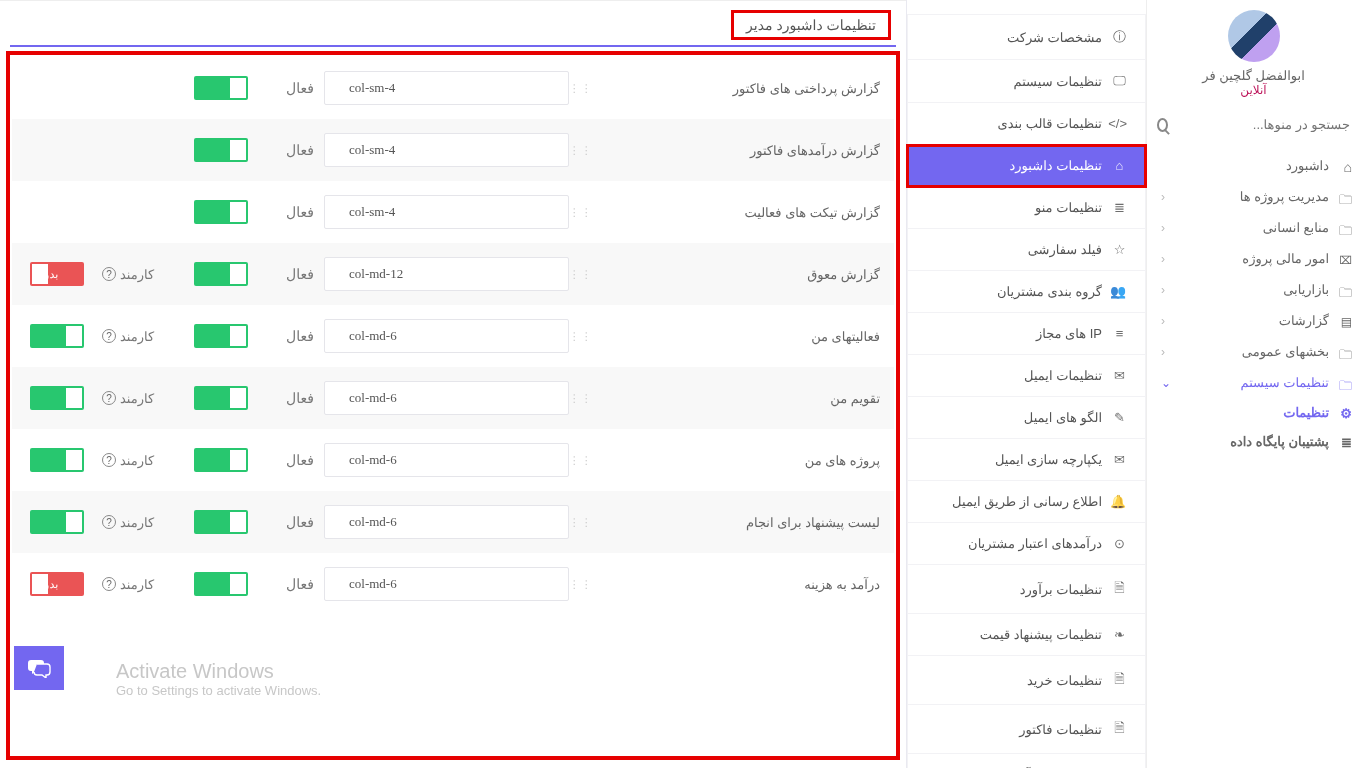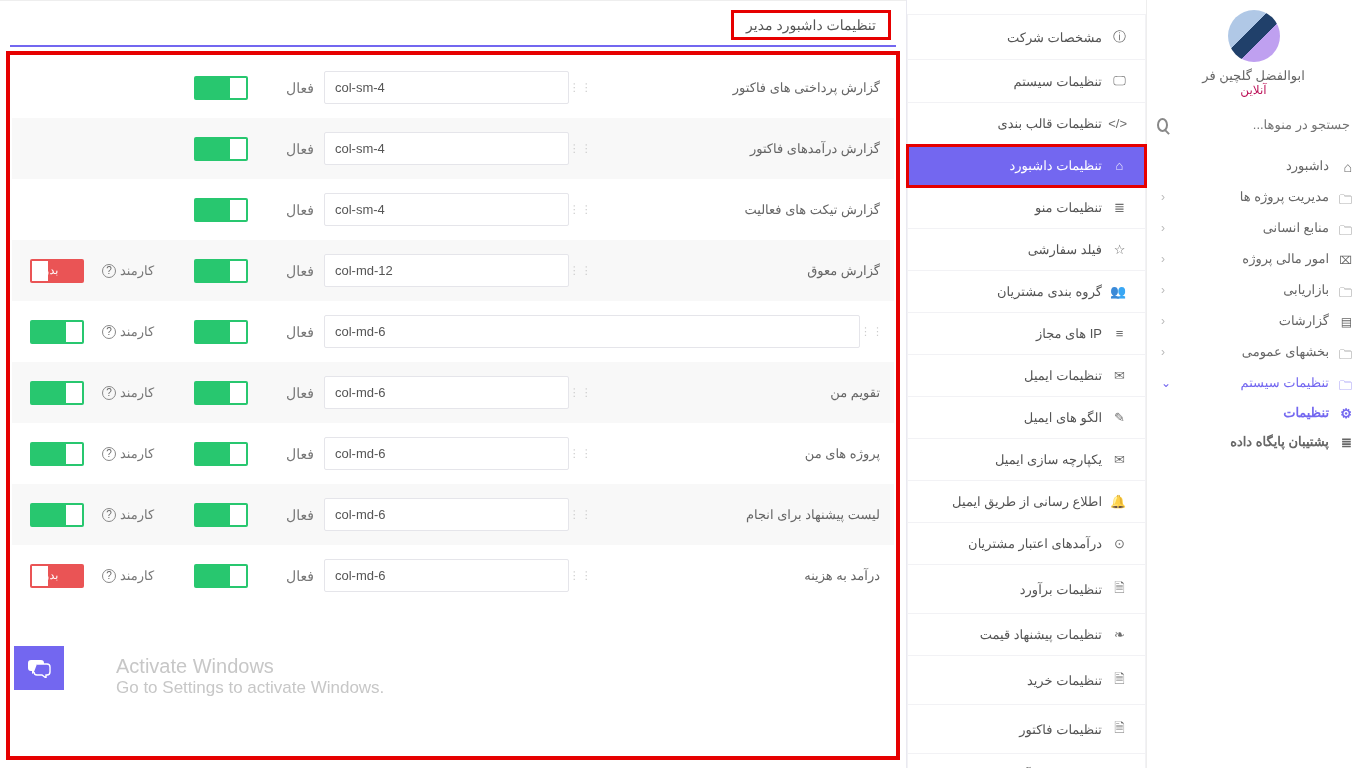--- a/index.html
+++ b/index.html
@@ -43,36 +43,36 @@
 
 .content { flex:1; background:#fff; padding:6px 10px 0 10px; overflow:hidden; position:relative; border-top:1px solid #eee; }
 .panel-title-wrap { display:flex; padding:6px 8px 8px; border-bottom:2px solid #7367f0; margin-bottom:8px; }
 .panel-title { font-size:14px; color:#555; padding:4px 12px; outline:3px solid #e60000; }
 .rows-box { outline:4px solid #e60000; padding:2px 2px 0; height:calc(100% - 60px); overflow:hidden; }
 .drow { display:flex; align-items:center; padding:14px 10px; gap:10px; }
 .drow:nth-child(even) { background:#f8f8f8; }
 .cell-name { flex:1.7; text-align:right; color:#666; font-size:13px; padding-right:4px; }
 .cell-drag { width:14px; color:#ccc; font-size:11px; letter-spacing:1px; }
 .cell-input { flex:1.5; }
-.cell-input input { width:100%; padding:8px 10px; border:1px solid #e5e5ea; border-radius:2px; font-size:13px; text-align:left; direction:ltr; color:#555; font-family:Liberation Sans, sans-serif; outline:none; }
+.cell-input input { width:100%; padding:8px 24px; border:1px solid #e5e5ea; border-radius:2px; font-size:13px; text-align:left; direction:ltr; color:#555; font-family:Liberation Serif, serif; outline:none; }
 .cell-act { width:48px; text-align:right; color:#777; font-size:14px; }
 .cell-toggle { width:70px; display:flex; justify-content:center; }
 .cell-emp { width:74px; text-align:right; color:#777; font-size:13px; display:flex; align-items:center; gap:4px; justify-content:flex-end; }
 .cell-emptoggle { width:70px; display:flex; justify-content:center; }
 .helpq { width:14px; height:14px; border:1px solid #888; border-radius:50%; display:inline-flex; align-items:center; justify-content:center; font-size:10px; color:#666; }
 .toggle { width:54px; height:24px; border-radius:2px; display:flex; align-items:center; font-size:11px; color:#fff; position:relative; cursor:pointer; padding:0 6px; }
 .toggle.on { background:#28c76f; justify-content:flex-start; }
 .toggle.on::after { content:""; position:absolute; right:2px; top:2px; width:16px; height:20px; background:#fff; }
 .toggle.off { background:#ea5455; justify-content:flex-end; }
 .toggle.off::before { content:""; position:absolute; left:2px; top:2px; width:16px; height:20px; background:#fff; }
 
 .chat-fab { position:absolute; left:14px; bottom:78px; width:50px; height:44px; background:#7367f0; display:flex; align-items:center; justify-content:center; color:#fff; font-size:20px; cursor:pointer; }
 .watermark { position:absolute; left:116px; bottom:70px; color:#c7c7c7; font-family:"Segoe UI",Arial; direction:ltr; text-align:left; pointer-events:none; }
 .watermark .t1 { font-size:20px; font-weight:400; }
-.watermark .t2 { font-size:17px; }
+.watermark .t2 { font-size:13px; }
 </style>
 </head>
 <body>
 
 <div class="layout">
 
   <aside class="sidebar-main">
     <div class="user-block">
       <div class="avatar"></div>
       <div class="user-name">ابوالفضل گلچین فر</div>
@@ -276,20 +276,21 @@
           </div>
           <div class="cell-emp">
             <span>کارمند</span>
             <span class="helpq">?</span>
           </div>
           <div class="cell-emptoggle">
             <div class="toggle off">بدون</div>
           </div>
         </div>
         <div class="drow">
+          <div class="cell-name">فعالیتهای من</div>
           <div class="cell-drag">⋮⋮</div>
           <div class="cell-input"><input value="col-md-6" style=""></div>
           <div class="cell-act">فعال</div>
           <div class="cell-toggle">
             <div class="toggle on">بله</div>
           </div>
           <div class="cell-emp">
             <span>کارمند</span>
             <span class="helpq">?</span>
           </div>

